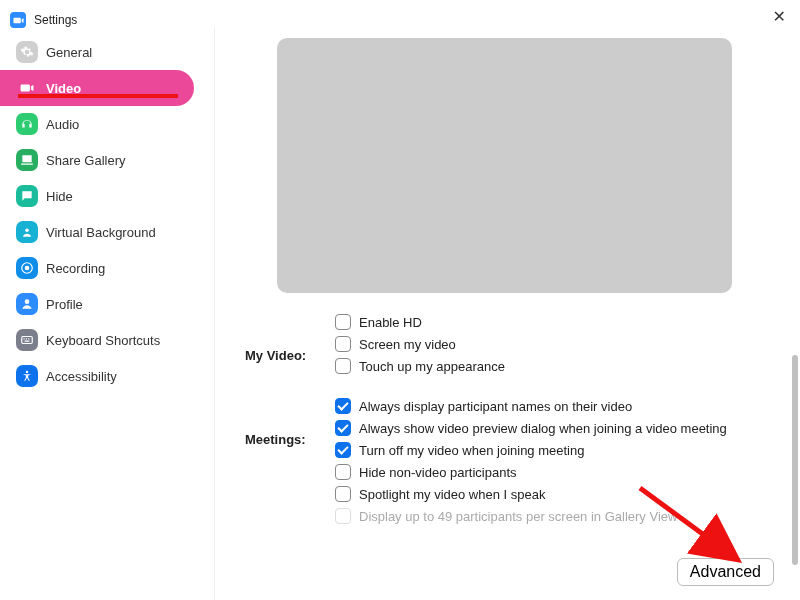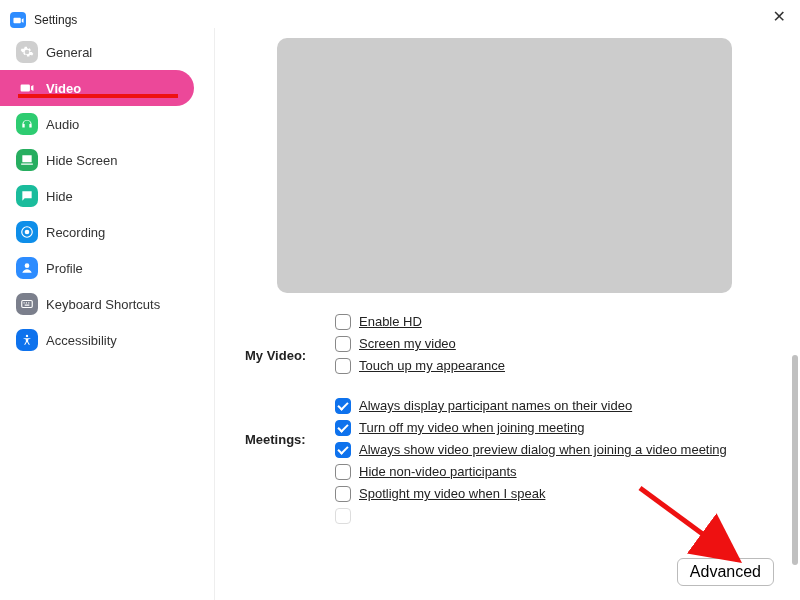--- a/index.html
+++ b/index.html
@@ -60,22 +60,22 @@
     margin-left:32px;
   }
 
   .settings-block { display:flex; margin-top:18px; }
   .settings-label {
     width:90px; text-align:left; font-weight:700; font-size:13px;
     padding-right:10px; padding-top:1px;margin-top:36px;
   }
   .opts { flex:1; }
   .opt {
-    display:flex; align-items:flex-start; gap:8px; font-size:13px;
-    padding:3px 0; cursor:pointer;text-decoration:underline;
+    display:flex; align-items:flex-end; gap:8px; font-size:13px;
+    padding:3px 0; cursor:pointer;
   }
   .opt.disabled { color:#aaa; cursor:default; }
   .cb {
     width:16px; height:16px; border-radius:4px; border:1.5px solid #888;
     background:#fff; display:flex; align-items:center; justify-content:center;
     flex:0 0 16px;
   }
   .cb.checked { background:#0e72ed; border-color:#0e72ed; }
   .cb.checked::after {
     content:""; width:4px; height:8px; border:solid #fff;
@@ -145,32 +145,41 @@
       </span>
       <span class="nav-label">Audio</span>
     </div>
 
     <div class="nav-item">
       <span class="nav-icon" style="background:#27ae60">
         <svg viewBox="0 0 24 24">
             <path d="M4 4h16v12H4zM2 18h20v2H2zM12 7l4 4h-3v3h-2v-3H8z"></path>
           </svg>
       </span>
-      <span class="nav-label">Hide Screen</span>
+      <span class="nav-label">Share Gallery</span>
     </div>
 
     <div class="nav-item">
       <span class="nav-icon" style="background:#1abc9c">
         <svg viewBox="0 0 24 24">
             <path d="M4 4h16v12H8l-4 4z"></path>
           </svg>
       </span>
       <span class="nav-label">Hide</span>
     </div>
 
+    <div class="nav-item">
+      <span class="nav-icon" style="background:#17b1d4">
+        <svg viewBox="0 0 24 24">
+            <circle cx="12" cy="9" r="3"></circle>
+            <path d="M5 20c1-4 5-5 7-5s6 1 7 5z"></path>
+          </svg>
+      </span>
+      <span class="nav-label">Virtual Background</span>
+    </div>
 
     <div class="nav-item">
       <span class="nav-icon" style="background:#0e8ee9">
         <svg viewBox="0 0 24 24">
             <circle cx="12" cy="12" r="9" fill="none" stroke="#fff" stroke-width="2"></circle>
             <circle cx="12" cy="12" r="4"></circle>
           </svg>
       </span>
       <span class="nav-label">Recording</span>
     </div>
@@ -231,36 +240,37 @@
 
     <div class="settings-block">
       <div class="settings-label">Meetings:</div>
       <div class="opts">
         <label class="opt">
           <span class="cb checked"></span>
           <span>Always display participant names on their video</span>
         </label>
         <label class="opt">
           <span class="cb checked"></span>
+          <span>Always show video preview dialog when joining a video meeting</span>
+        </label>
+        <label class="opt">
+          <span class="cb checked"></span>
           <span>Turn off my video when joining meeting</span>
-        </label>
-        <label class="opt">
-          <span class="cb checked"></span>
-          <span>Always show video preview dialog when joining a video meeting</span>
         </label>
         <label class="opt">
           <span class="cb"></span>
           <span>Hide non-video participants</span>
         </label>
         <label class="opt">
           <span class="cb"></span>
           <span>Spotlight my video when I speak</span>
         </label>
         <label class="opt disabled">
           <span class="cb disabled"></span>
+          <span>Display up to 49 participants per screen in Gallery View</span>
         </label>
       </div>
     </div>
 
     <button class="advanced-btn">Advanced</button>
   </div>
 </div>
 
 <div class="video-underline"></div>
 

